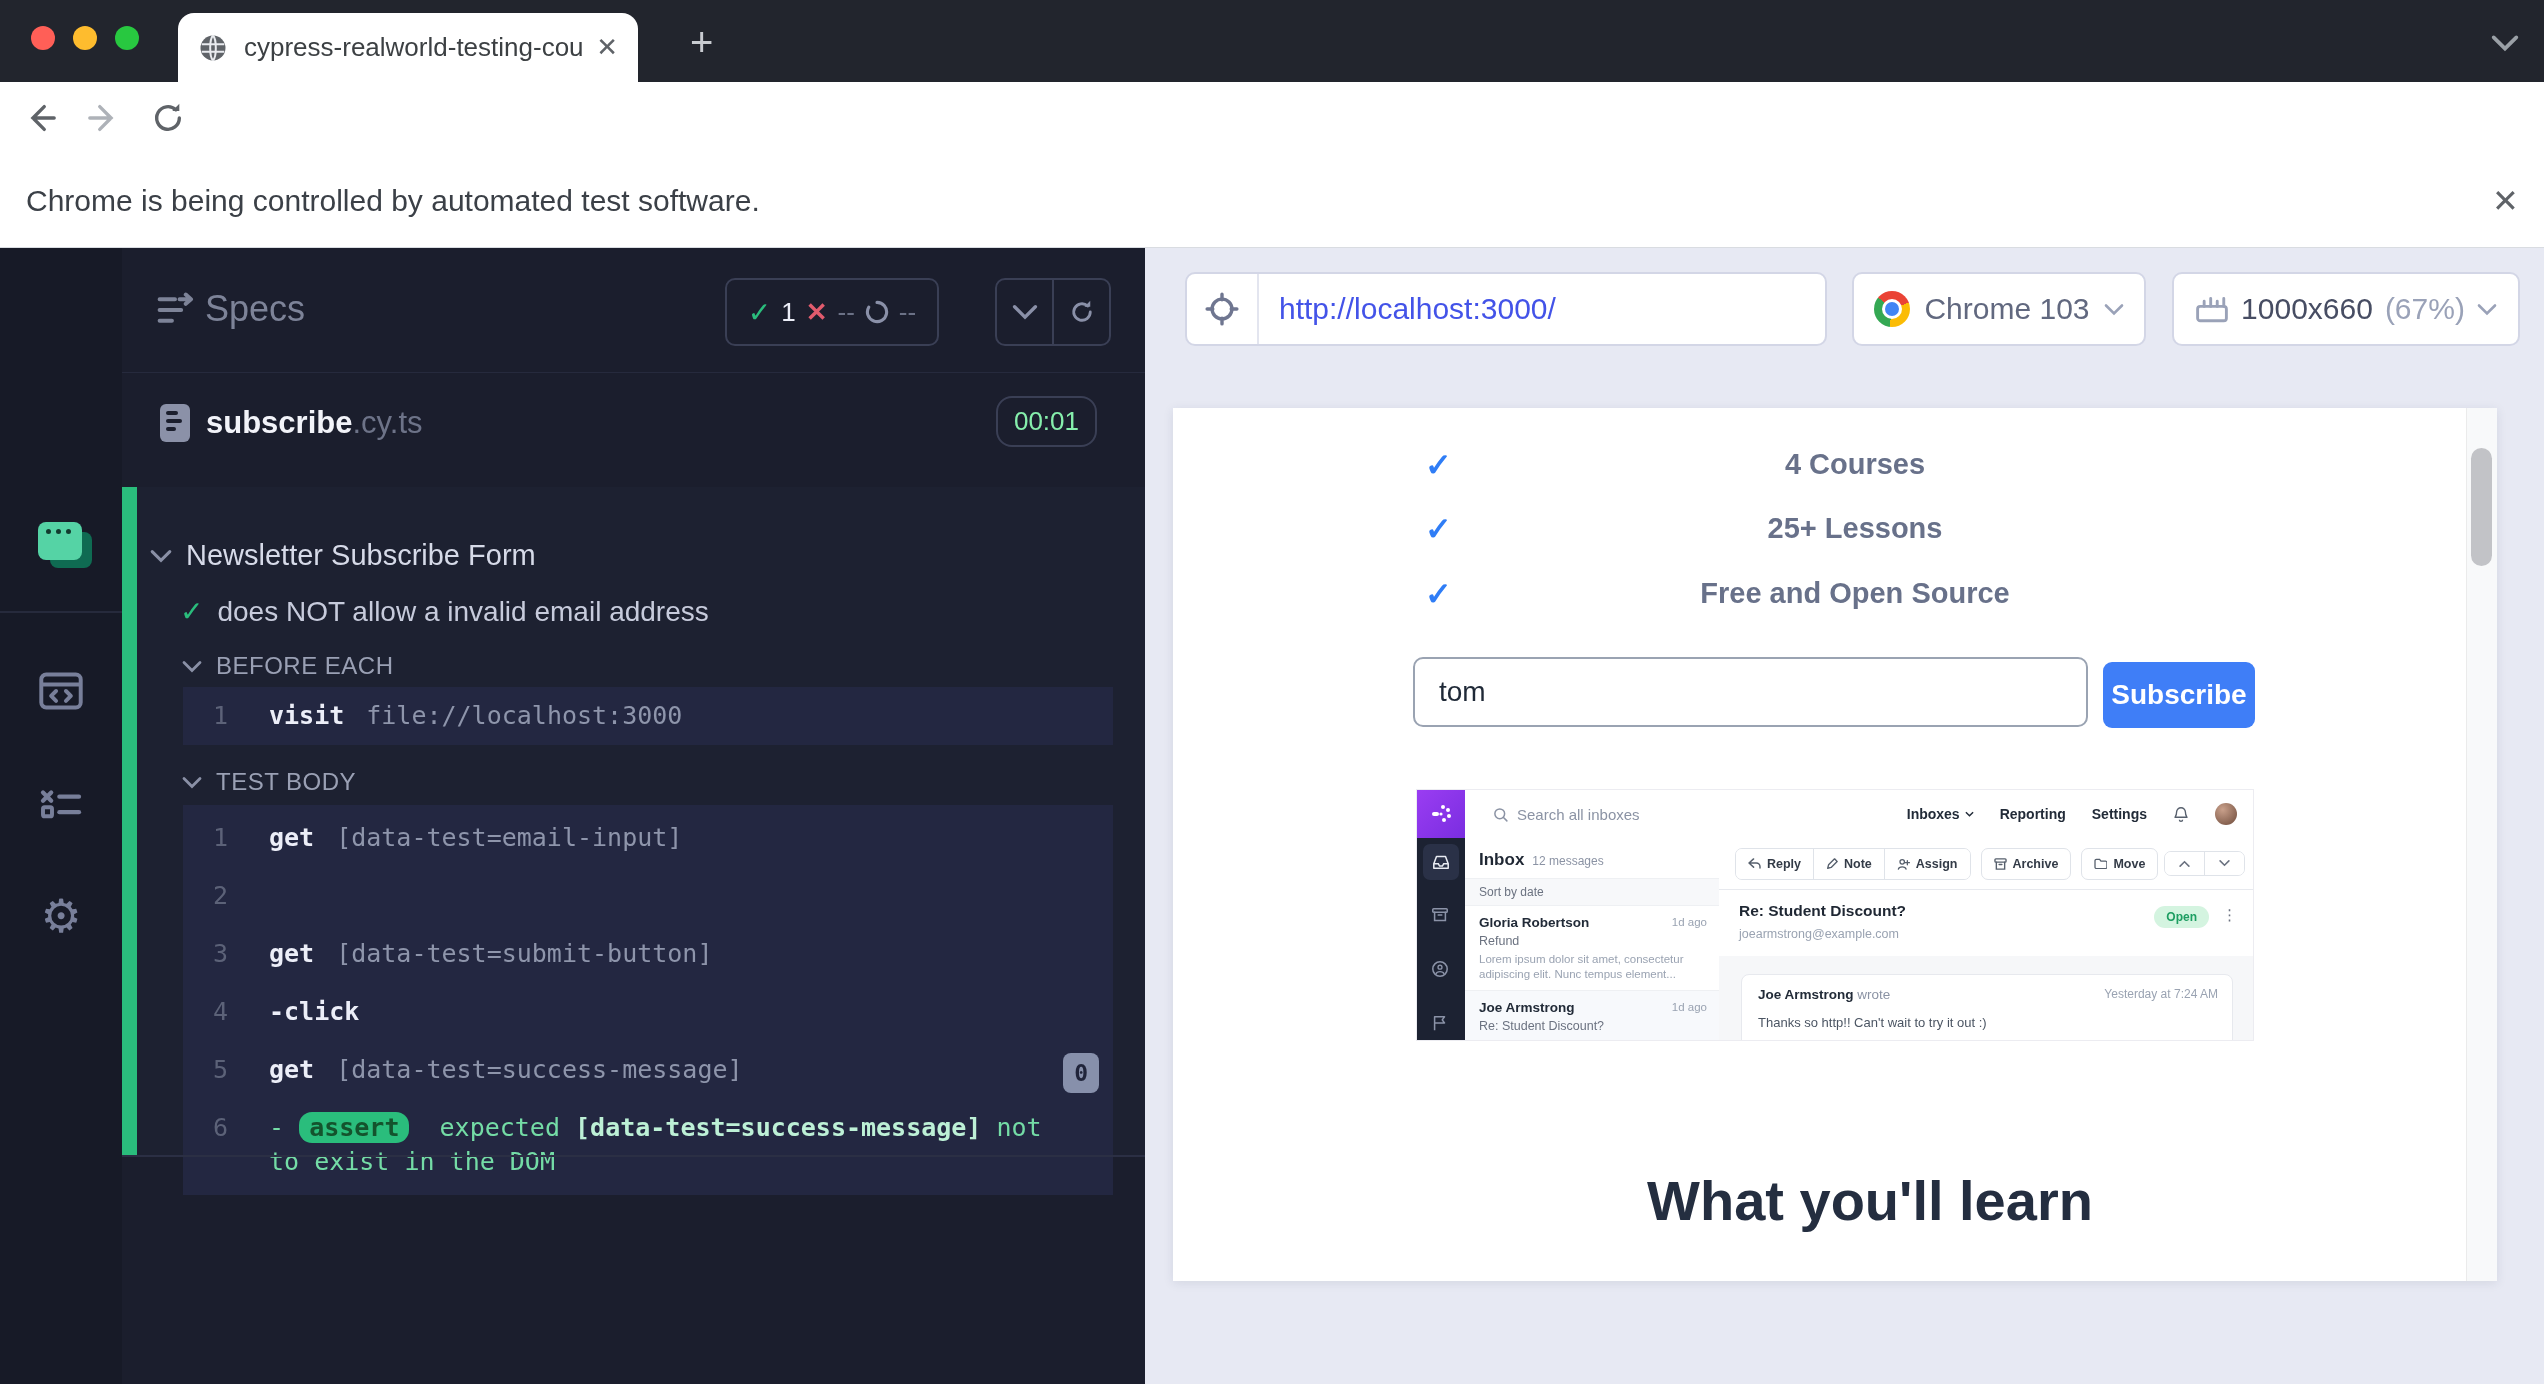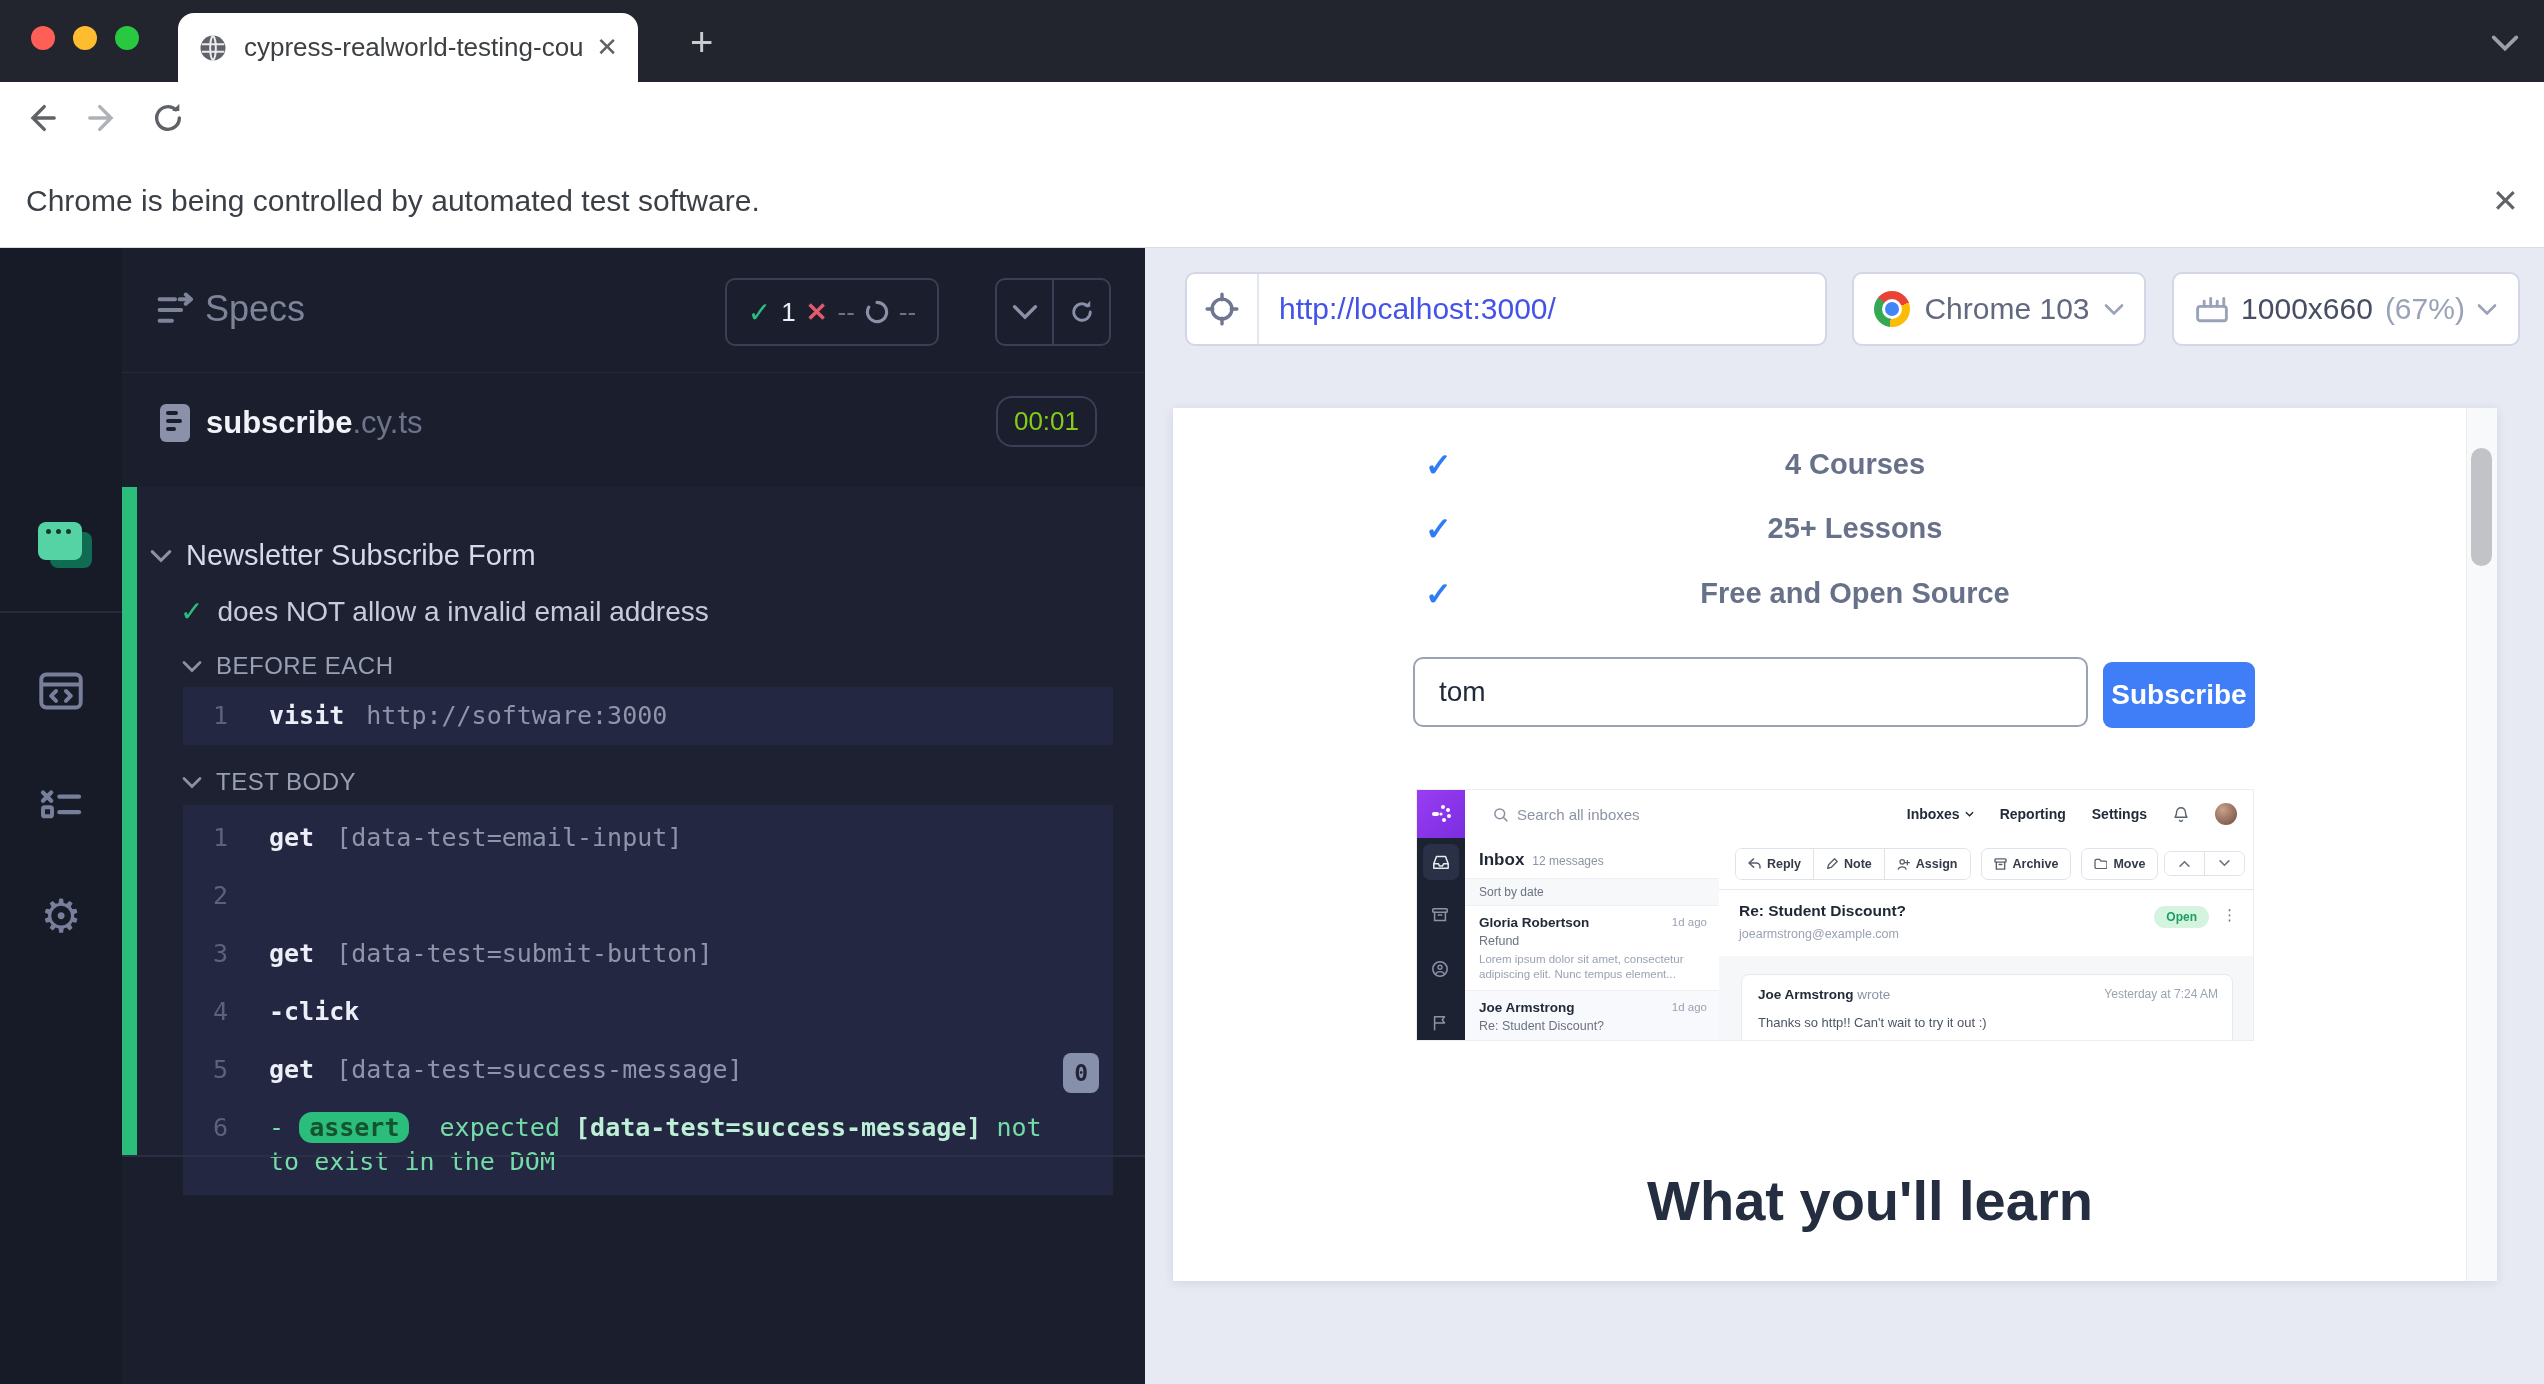--- a/index.html
+++ b/index.html
@@ -61,21 +61,21 @@
   .headbtns .cell + .cell{border-left:2px solid #3a3f55;}
 
   .filerow{position:absolute;left:0;top:140px;width:1023px;height:70px;display:flex;align-items:center;}
   .file-ic{margin-left:38px;width:30px;height:38px;border-radius:6px;background:#8b91a8;
     display:flex;flex-direction:column;gap:4px;padding:7px 0 0 6px;box-sizing:border-box;}
   .file-ic i{height:4px;background:#1b1e2d;border-radius:2px;} .file-ic i:nth-child(1){width:12px}
   .file-ic i:nth-child(2){width:16px} .file-ic i:nth-child(3){width:10px}
   .file-name{margin-left:16px;font-size:31px;color:#f2f3f9;font-weight:bold;}
   .file-ext{font-size:31px;color:#6d7388;}
   .file-time{position:absolute;right:48px;top:8px;border:2px solid #3a3f55;border-radius:16px;
-    padding:8px 16px;font-size:26px;color:#84cc16;}
+    padding:8px 16px;font-size:26px;color:#86efac;}
 
   .test-section{position:absolute;left:0;top:239px;width:1023px;height:668px;background:#1d2131;}
   .green-strip{position:absolute;left:0;top:0;width:15px;height:668px;background:#2abd7c;}
   .section-div{position:absolute;left:0;top:907px;width:1023px;height:2px;background:#2b2f44;}
 
   .tree-row{position:absolute;display:flex;align-items:center;gap:14px;}
   .chev{color:#8a90a6;}
   .suite-label{font-size:29px;color:#d6dae8;}
   .test-label{font-size:28px;color:#c7cbdc;}
   .hook-label{font-size:24px;color:#9aa0b4;letter-spacing:0.5px;}
@@ -359,21 +359,21 @@
             <svg width="20" height="13" viewBox="0 0 20 12">
               <path d="M2 2l8 8 8-8" stroke="currentColor" stroke-width="2.8" fill="none" stroke-linecap="round"></path>
             </svg>
           </span>
         <span class="hook-label">BEFORE EACH</span>
       </div>
 
       <div class="cmd-block" style="top:200px">
         <div class="cmd-row">
           <span class="cmd-num">1</span>
-          <span class="cmd-body"><span class="cmd-name">visit</span><span class="cmd-args">http://software:3000</span></span>
+          <span class="cmd-body"><span class="cmd-name">visit</span><span class="cmd-args">file://localhost:3000</span></span>
         </div>
       </div>
 
       <div class="tree-row" style="left:60px;top:281px">
         <span class="chev">
             <svg width="20" height="13" viewBox="0 0 20 12">
               <path d="M2 2l8 8 8-8" stroke="currentColor" stroke-width="2.8" fill="none" stroke-linecap="round"></path>
             </svg>
           </span>
         <span class="hook-label">TEST BODY</span>

